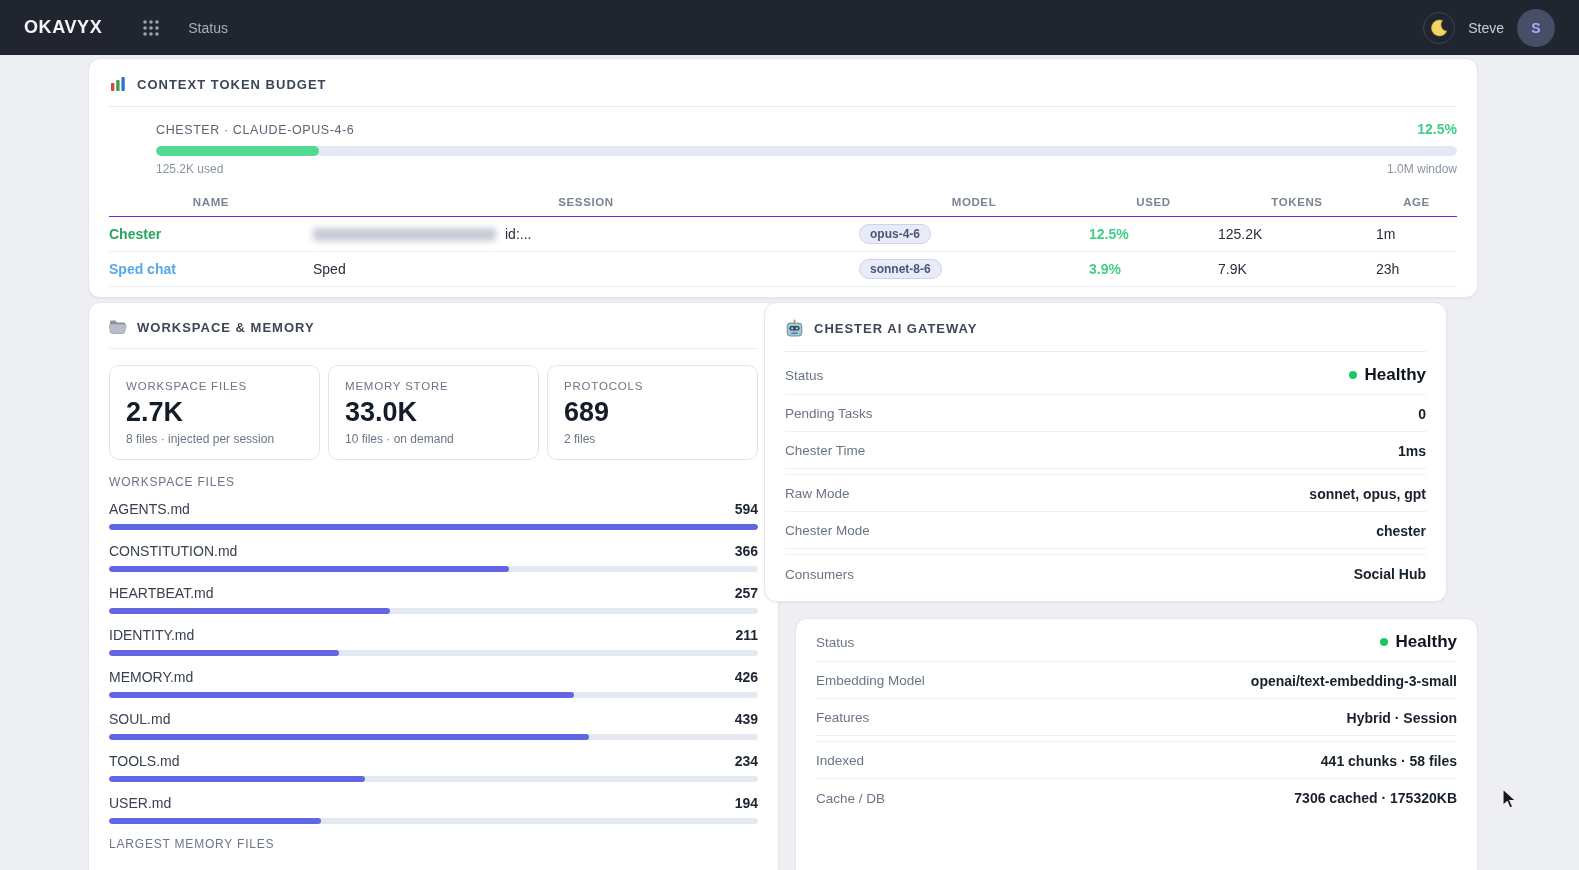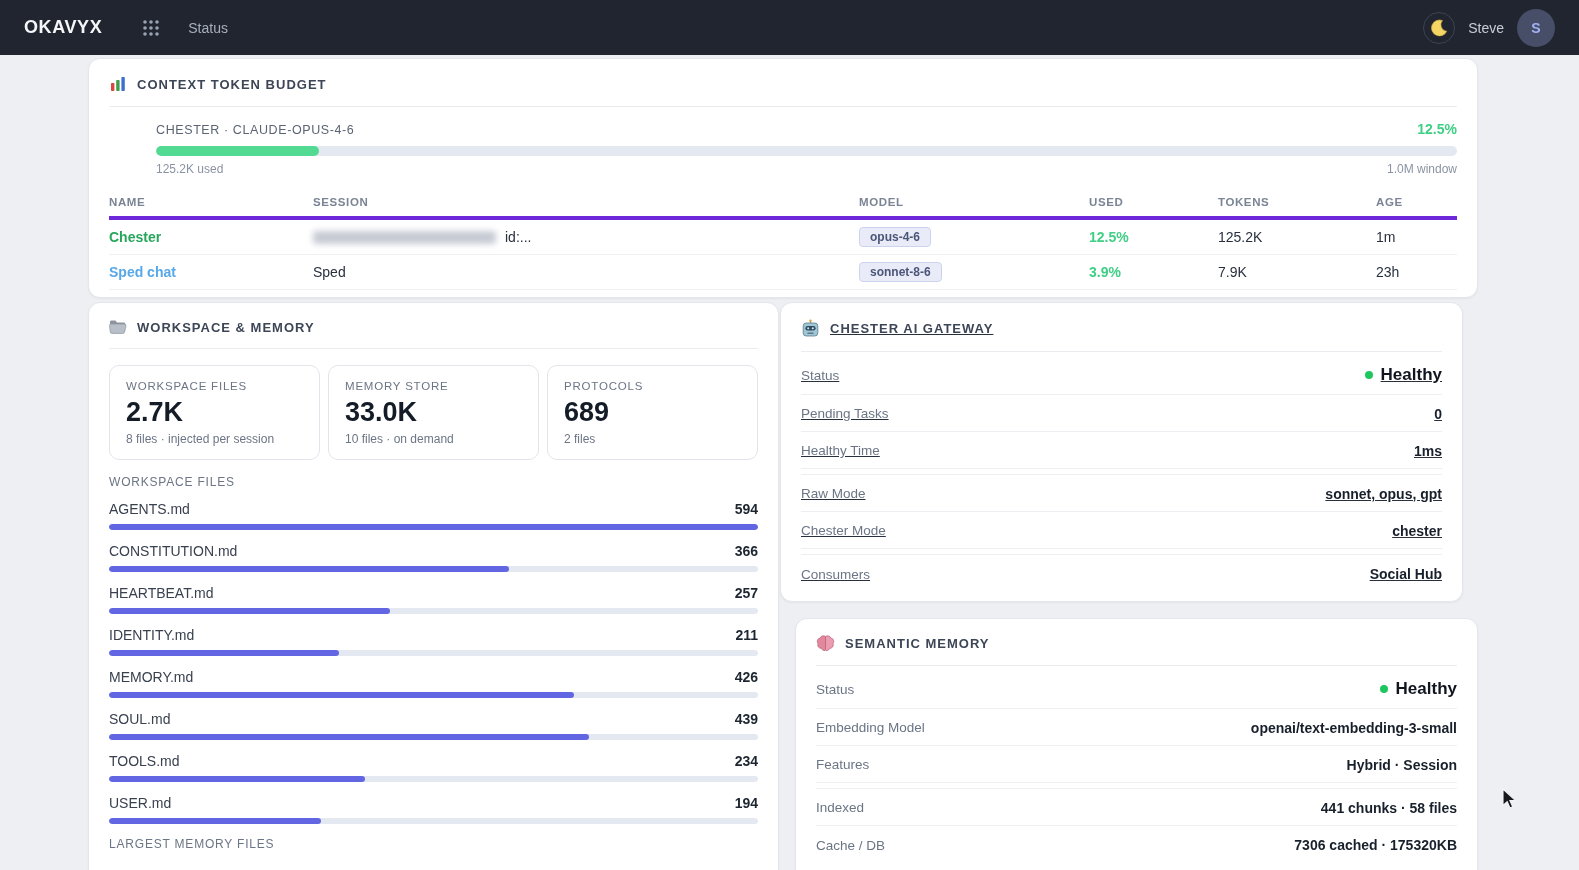--- a/index.html
+++ b/index.html
@@ -16,37 +16,37 @@
   .nav-right { margin-left:auto; display:flex; align-items:center; gap:13px; }
   .moon-btn { width:32px; height:32px; border-radius:50%; border:1px solid #3c4354; display:flex; align-items:center; justify-content:center; cursor:pointer; }
   .user-name { color:#c6ccd8; font-size:14px; }
   .avatar { width:38px; height:38px; border-radius:50%; background:#474f68; color:#a3b1f5; font-weight:600; font-size:14px; display:flex; align-items:center; justify-content:center; cursor:pointer; }
   
   .card { position:absolute; background:#fff; border:1px solid #e3e6ec; border-radius:12px; box-shadow:0 1px 2px rgba(16,24,40,.05); overflow:hidden; }
   .card-head { margin:0 20px; padding:16px 0 13px; border-bottom:1px solid #eaecf0; display:flex; align-items:center; gap:10px; }
   .card-title { font-size:13px; font-weight:700; color:#3d4656; letter-spacing:1px; text-transform:uppercase; }
   #card-budget   { left:88px;  top:58px;  width:1390px; height:240px; }
   #card-workspace{ left:88px;  top:302px; width:691px;  height:652px; }
-  #card-gateway  { left:780px; top:302px; width:683px;  height:300px;text-decoration:underline; }
+  #card-gateway  { left:764px; top:302px; width:683px;  height:300px; }
   #card-semantic { left:795px; top:618px; width:683px;  height:312px; }
   
   .budget-block { padding:14px 20px 0;margin-left:47px; }
   .budget-row1 { display:flex; justify-content:space-between; align-items:baseline; }
   .agent-label { font-size:12.5px; color:#5b6472; letter-spacing:.6px; text-transform:uppercase; }
   .budget-pct { font-size:14px; font-weight:700; color:#3fcf85; }
   .budget-bar { margin-top:9px; height:10px; border-radius:6px; background:#e4e9f1; overflow:hidden; }
   .budget-fill { height:100%; border-radius:6px; background:#52da92; }
   .budget-row2 { margin-top:6px; display:flex; justify-content:space-between; font-size:12px; color:#8a93a3; }
   .tbl { margin:14px 20px 0; }
   .t-head, .t-row { display:grid; grid-template-columns:204px 546px 230px 129px 158px 1fr; align-items:center; }
-  .t-head { font-size:11.5px; font-weight:700; color:#7a8494; letter-spacing:.6px; padding:6px 0 8px; border-bottom:4px solid #6d28d9; }
+  .t-head { font-size:11.5px; font-weight:700; color:#7a8494; letter-spacing:.6px; padding:6px 0 8px; border-bottom:1px solid #6d28d9;text-align:center; }
   .t-row { padding:7px 0; border-bottom:1px solid #eef0f3; font-size:14px; color:#28303e; min-height:28px; }
   .t-name { font-weight:700; cursor:pointer; }
   .blur-blob { display:inline-block; width:183px; height:13px; background:#c6cad3; border-radius:3px; filter:blur(3px); vertical-align:-2px; margin-right:9px; }
-  .model-badge { display:inline-block; background:#e9ecf8; border:1px solid #ccd3ee; color:#4a5578; font-size:12px; font-weight:700; border-radius:4px; padding:2px 10px; }
+  .model-badge { display:inline-block; background:#e9ecf8; border:1px solid #ccd3ee; color:#4a5578; font-size:12px; font-weight:700; border-radius:10px; padding:2px 10px; }
   .t-used { font-weight:700; color:#3fcf85; }
   .tbl-footer { padding:11px 20px; font-size:12px; color:#8a93a3; }
   
   .stats-row { display:flex; gap:8px; padding:16px 20px 0; }
   .stat-box { flex:1; border:1px solid #e1e5ea; border-radius:10px; padding:14px 16px 13px; cursor:default; }
   .stat-label { font-size:11.5px; color:#6b7585; letter-spacing:.8px; text-transform:uppercase; }
   .stat-value { font-size:27px; font-weight:800; color:#141c28; margin:5px 0 4px; }
   .stat-sub { font-size:12px; color:#6b7585; }
   .files-section { padding:15px 20px 0; }
   .section-label { font-size:12px; color:#6b7585; letter-spacing:.8px; text-transform:uppercase; margin-bottom:12px; }
@@ -278,21 +278,21 @@
           <span class="kv-value big">
             <span class="dot"></span>
             <span>Healthy</span>
           </span>
         </div>
         <div class="kv-row">
           <span class="kv-label">Pending Tasks</span>
           <span class="kv-value"><span>0</span></span>
         </div>
         <div class="kv-row">
-          <span class="kv-label">Healthy Time</span>
+          <span class="kv-label">Chester Time</span>
           <span class="kv-value"><span>1ms</span></span>
         </div>
       </div>
       <div class="kv-group">
         <div class="kv-row">
           <span class="kv-label">Raw Mode</span>
           <span class="kv-value"><span>sonnet, opus, gpt</span></span>
         </div>
         <div class="kv-row">
           <span class="kv-label">Chester Mode</span>
@@ -302,27 +302,20 @@
       <div class="kv-group">
         <div class="kv-row">
           <span class="kv-label">Consumers</span>
           <span class="kv-value"><span>Social Hub</span></span>
         </div>
       </div>
     </div>
 </div>
 
 <div class="card" id="card-semantic">
-  <div class="card-head">
-    <svg width="19" height="17" viewBox="0 0 19 17">
-      <path d="M9.5 1.5 Q8.3 0.4 6.5 0.9 Q4.6 1.3 4.2 3 Q2 3.3 1.4 5.3 Q0.8 7.2 2 8.6 Q1.2 10.4 2.4 12 Q3.5 13.5 5.4 13.3 Q6 15.3 8 15.6 Q9.5 15.8 9.5 14.5 Z" fill="#e2889d" stroke="#b95f77" stroke-width="0.7"></path>
-      <path d="M9.5 1.5 Q10.7 0.4 12.5 0.9 Q14.4 1.3 14.8 3 Q17 3.3 17.6 5.3 Q18.2 7.2 17 8.6 Q17.8 10.4 16.6 12 Q15.5 13.5 13.6 13.3 Q13 15.3 11 15.6 Q9.5 15.8 9.5 14.5 Z" fill="#ec9cb0" stroke="#b95f77" stroke-width="0.7"></path>
-    </svg>
-    <span class="card-title">SEMANTIC MEMORY</span>
-  </div>
   <div class="kv-wrap" id="semantic-kv">
       <div class="kv-group">
         <div class="kv-row">
           <span class="kv-label">Status</span>
           <span class="kv-value big">
             <span class="dot"></span>
             <span>Healthy</span>
           </span>
         </div>
         <div class="kv-row">

